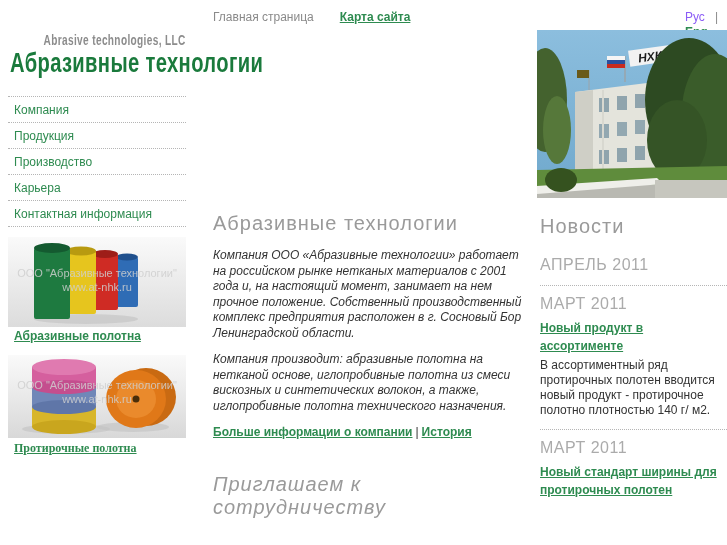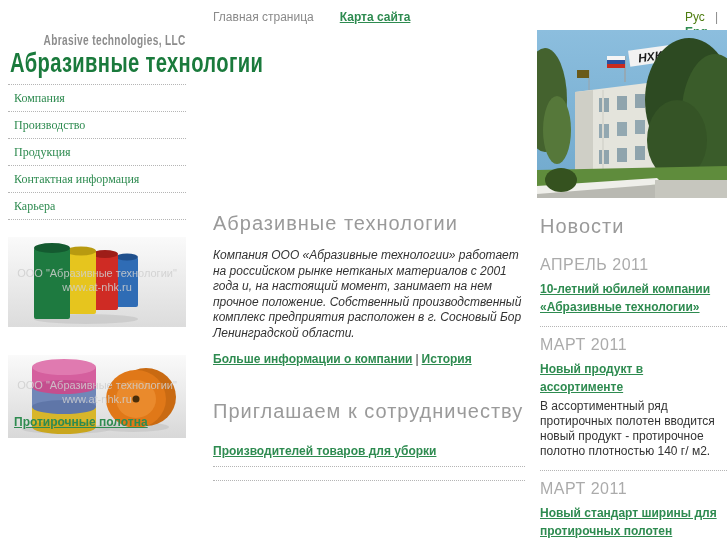--- a/index.html
+++ b/index.html
@@ -7,48 +7,48 @@
   body { background:#ffffff; font-family:"Liberation Sans", sans-serif; }
   .page { position:relative; width:727px; height:545px; background:#fff; overflow:hidden; margin:0 auto; }
 
   a, .link { color:#2e8b50; cursor:pointer; }
   .ulink { text-decoration:underline; font-weight:bold; font-size:12px; }
 
   
   .top-nav { position:absolute; left:213px; top:10px; font-size:12px; }
   .top-nav .home { color:#8a8a8a; margin-right:26px; }
   .lang { position:absolute; right:9px; top:10px; font-size:12px; line-height:15px; text-align:left; }
-  .lang .ru { color:#4d7c0f; }
+  .lang .ru { color:#8b5cf6; }
   .lang .pipe { color:#8a8a8a; margin-left:10px; }
 
   
   .logo { position:absolute; left:10px; top:32px; width:244px; transform:scaleX(0.72); transform-origin:top left; }
   .logo .tagline { text-align:right; font-size:14px; font-weight:bold; color:#8c8c8c; letter-spacing:0.5px; }
   .logo .title { font-size:28px; font-weight:bold; color:#1a7a3c; line-height:1.05; letter-spacing:0.5px; white-space:nowrap; }
 
   
-  .menu { position:absolute; left:8px; top:84px; width:178px; border-top:1px dotted #b5b5b5;font-family:Liberation Serif, serif; }
+  .menu { position:absolute; left:8px; top:96px; width:178px; border-top:1px dotted #b5b5b5; }
   .menu-item { display:block; padding:6px 4px 5px 6px; border-bottom:1px dotted #b5b5b5; font-size:12px; color:#2e8b50; text-decoration:none; }
 
   
   .product-img { position:absolute; left:8px; width:178px; display:block; }
   .p1 { top:237px; height:90px; }
   .p2 { top:355px; height:83px; }
   .product-link { position:absolute; left:14px; }
   .pl1 { top:329px; }
-  .pl2 { top:415px; }
+  .pl2 { top:441px;font-family:Liberation Serif, serif; }
 
   
   .main { position:absolute; left:213px; top:212px; width:312px; }
   .h-gray { font-size:20px; font-weight:normal; color:#9a9a9a; letter-spacing:1px; }
   .main h1 { margin-bottom:13px; }
   .main p { font-size:12px; line-height:15.5px; color:#333; margin-bottom:11px;font-style:italic; }
   .info-links { font-size:12px; margin-top:4px; }
   .info-links .pipe { color:#333; font-weight:normal; margin:0 3px; }
-  .main h2 { margin-top:34px; margin-bottom:16px; }
+  .main h2 { margin-top:34px; margin-bottom:24px;font-style:italic; }
   .coop-item { padding:6px 0 7px; border-bottom:1px dotted #b5b5b5; }
   .coop-item:first-of-type { padding-top:2px; }
 
   
   .photo { position:absolute; left:537px; top:30px; width:190px; height:168px; display:block; }
   .news { position:absolute; left:540px; top:215px; width:187px; }
   .news h2 { margin-bottom:18px; }
   .news .date { font-size:16px; color:#ababab; letter-spacing:0.5px; margin-bottom:5px; }
   .news .title { display:inline; line-height:16px; }
   .news .text { font-size:12px; line-height:15px; color:#333; margin-top:4px; }
@@ -70,24 +70,24 @@
     <div><span class="link ulink">Eng</span></div>
   </div>
 
   <div class="logo">
     <div class="tagline">Abrasive technologies, LLC</div>
     <div class="title">Абразивные технологии</div>
   </div>
 
   <nav class="menu">
     <span class="menu-item">Компания</span>
+    <span class="menu-item">Продукция</span>
     <span class="menu-item">Производство</span>
-    <span class="menu-item">Продукция</span>
+    <span class="menu-item">Карьера</span>
     <span class="menu-item">Контактная информация</span>
-    <span class="menu-item">Карьера</span>
   </nav>
 
   <svg class="product-img p1" viewBox="0 0 178 90" xmlns="http://www.w3.org/2000/svg">
     <defs>
       <linearGradient id="bg1" x1="0" y1="0" x2="0" y2="1">
         <stop offset="0" stop-color="#fafafa"></stop>
           <stop offset="1" stop-color="#dcdcdc"></stop>
       </linearGradient>
     </defs>
     <rect x="0" y="0" width="178" height="90" fill="url(#bg1)"></rect>
@@ -100,20 +100,21 @@
     <ellipse cx="97" cy="17" rx="13" ry="4" fill="#9e1d18"></ellipse>
 
     <rect x="58" y="14" width="30" height="63" rx="2" fill="#e6c51e"></rect>
     <ellipse cx="73" cy="14" rx="15" ry="4.5" fill="#b89a10"></ellipse>
 
     <rect x="26" y="11" width="36" height="71" rx="2" fill="#1e7a40"></rect>
     <ellipse cx="44" cy="11" rx="18" ry="5" fill="#145a30"></ellipse>
     <text x="89" y="40" font-size="11" fill="#cfcfcf" opacity="0.85" text-anchor="middle">ООО "Абразивные технологии"</text>
     <text x="89" y="54" font-size="11" fill="#cfcfcf" opacity="0.85" text-anchor="middle">www.at-nhk.ru</text>
   </svg>
+  <a class="product-link link ulink pl1">Абразивные полотна</a>
 
   <svg class="product-img p2" viewBox="0 0 178 83" xmlns="http://www.w3.org/2000/svg">
     <defs>
       <linearGradient id="bg2" x1="0" y1="0" x2="0" y2="1">
         <stop offset="0" stop-color="#fafafa"></stop>
           <stop offset="1" stop-color="#d8d8d8"></stop>
       </linearGradient>
     </defs>
     <rect x="0" y="0" width="178" height="83" fill="url(#bg2)"></rect>
     <ellipse cx="58" cy="74" rx="44" ry="5" fill="#c2c2c2" opacity="0.6"></ellipse>
@@ -183,37 +184,37 @@
     <rect x="0" y="140" width="190" height="28" fill="#b9b9b2"></rect>
     <polygon points="0,140 190,136 190,152 0,158" fill="#5f8c3c"></polygon>
     <polygon points="0,156 120,148 126,154 0,164" fill="#efefea"></polygon>
     <ellipse cx="24" cy="150" rx="16" ry="12" fill="#35521f"></ellipse>
     <rect x="118" y="150" width="72" height="18" fill="#c6c6be"></rect>
   </svg>
 
   <div class="main">
     <h1 class="h-gray">Абразивные технологии</h1>
     <p>Компания ООО «Абразивные технологии» работает на российском рынке нетканых материалов с 2001 года и, на настоящий момент, занимает на нем прочное положение. Собственный производственный комплекс предприятия расположен в г. Сосновый Бор Ленинградской области.</p>
+    <p>Компания производит: абразивные полотна на нетканой основе, иглопробивные полотна из смеси вискозных и синтетических волокон, а также, иглопробивные полотна технического назначения.</p>
     <div class="info-links">
       <span class="link ulink">Больше информации о компании</span><span class="pipe">|</span><span class="link ulink">История</span>
     </div>
     <h2 class="h-gray">Приглашаем к сотрудничеству</h2>
     <div class="coop-list">
       <div class="coop-item"><span class="link ulink">Производителей товаров для уборки</span></div>
       <div class="coop-item"></div>
 
     </div>
   </div>
 
   <div class="news">
     <h2 class="h-gray">Новости</h2>
 
     <div class="news-item">
       <div class="date">АПРЕЛЬ 2011</div>
-      <span class="title link ulink">10-летний юбилей компании «Абразивные технологии»</span>
     </div>
     <div class="sep"></div>
 
     <div class="news-item">
       <div class="date">МАРТ 2011</div>
       <span class="title link ulink">Новый продукт в ассортименте</span>
       <div class="text">В ассортиментный ряд протирочных полотен вводится новый продукт - протирочное полотно плотностью 140 г/ м2.</div>
     </div>
     <div class="sep"></div>
 

